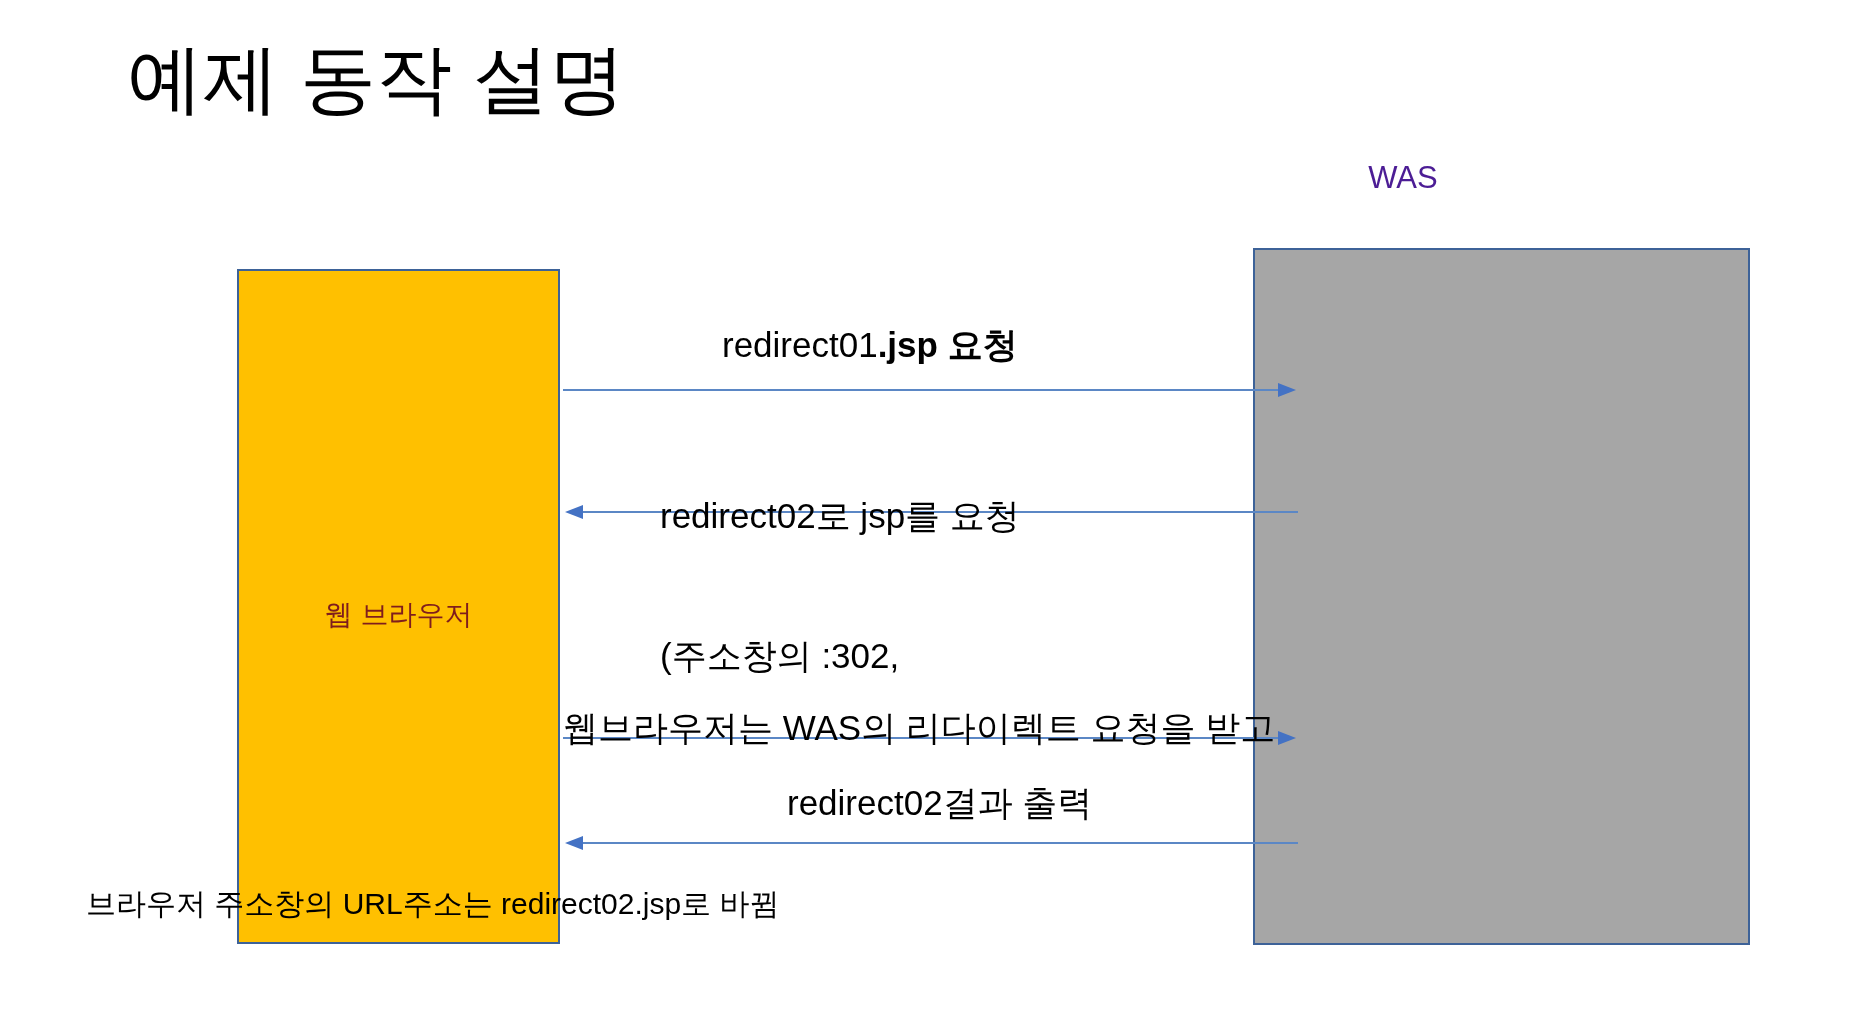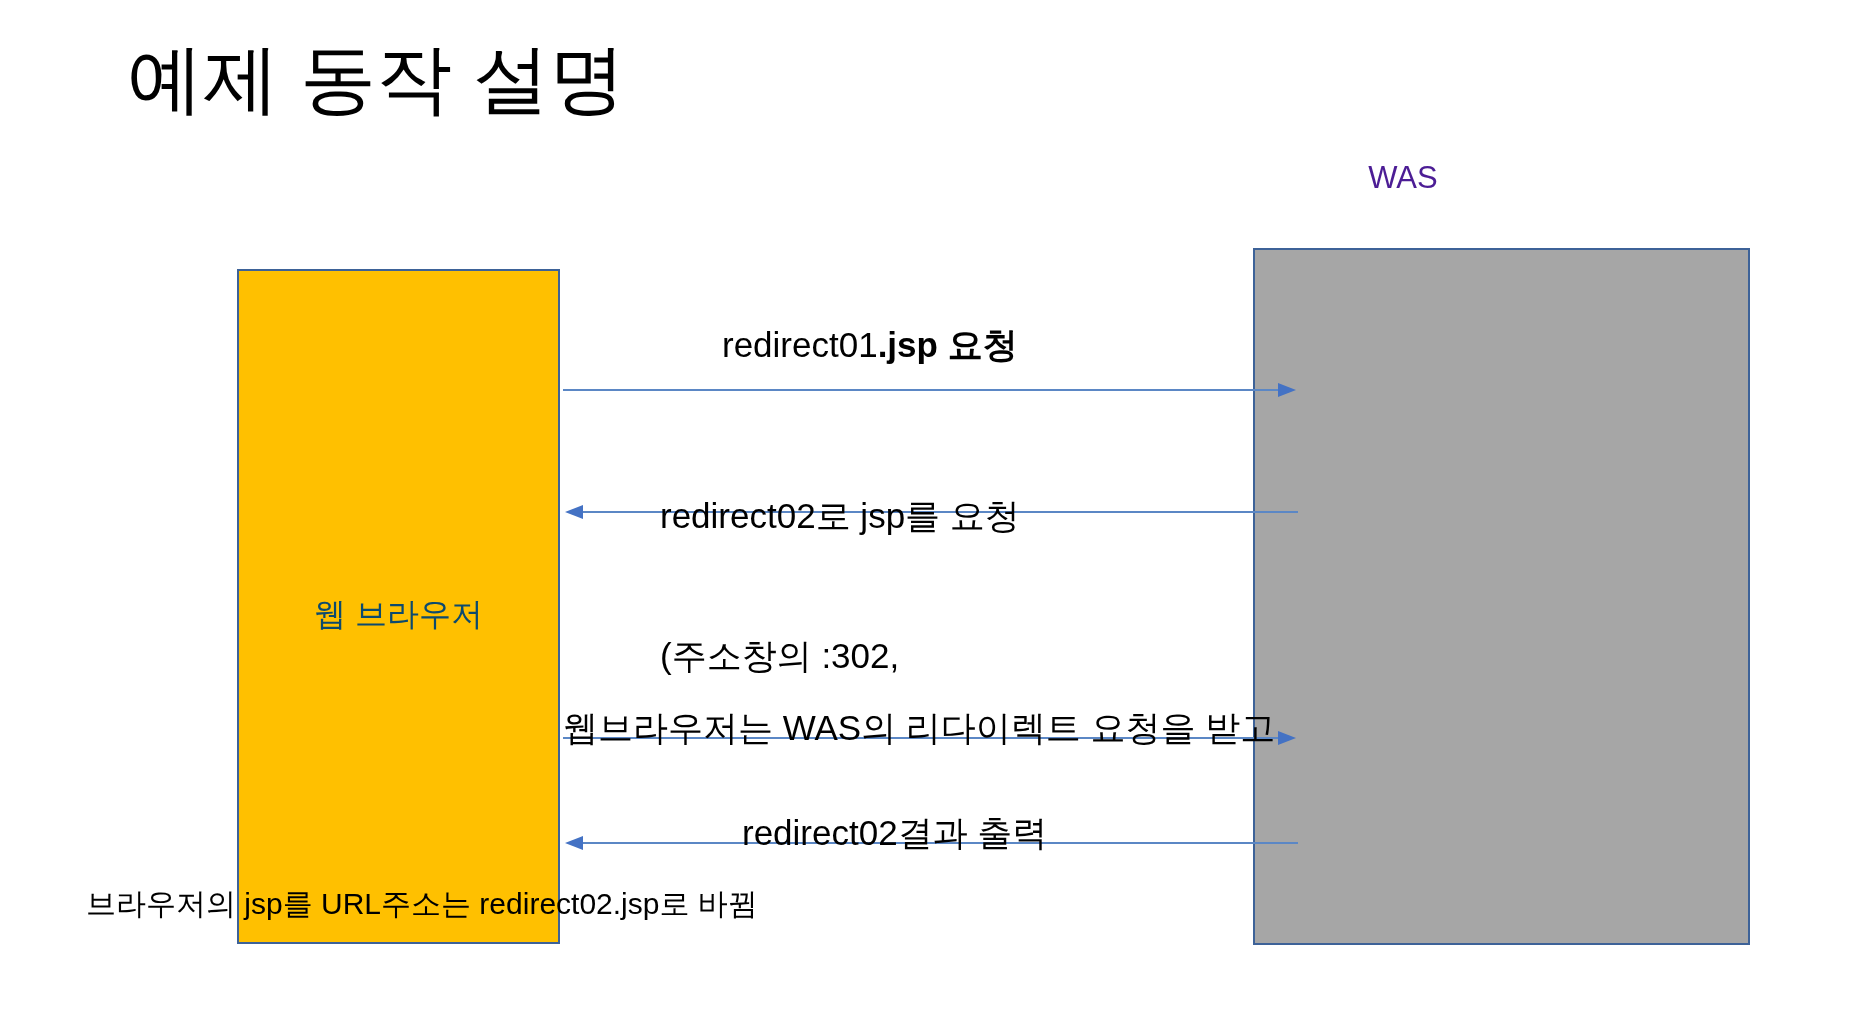--- a/index.html
+++ b/index.html
@@ -64,22 +64,22 @@
     width: 323px;
     height: 675px;
     background: #ffc000;
     border: 2px solid #3d6298;
     box-sizing: border-box;
     display: flex;
     align-items: center;
     justify-content: center;
   }
   #browser-box-label {
-    color: #0c4a6e;
-    font-size: 32px;
+    color: #7f1d1d;
+    font-size: 28px;
     white-space: nowrap;
     margin-top: 16px;
   }
 
   
   .arrow-svg {
     position: absolute;
     overflow: visible;
   }
   .arrow-line {
@@ -107,23 +107,22 @@
   }
   #label-redirect {
     left: 660px;
     top: 400px;
   }
   #label-rereq {
     left: 563px;
     top: 612px;
   }
   #label-result {
-    left: 742px;
+    left: 787px;
     top: 780px;
-    margin-top: 30px;
   }
 
   
   #bottom-caption {
     position: absolute;
     left: 86px;
     top: 884px;
     font-size: 30px;
     color: #000000;
     white-space: nowrap;
@@ -173,15 +172,15 @@
     <div>redirect02로 jsp를 요청</div>
     <div>(주소창의 :302,</div>
   </div>
 
   <div id="label-rereq" class="flow-label">
     <div>웹브라우저는 WAS의 리다이렉트 요청을 받고</div>
   </div>
 
   <div id="label-result" class="flow-label">redirect02결과 출력</div>
 
-  <div id="bottom-caption">브라우저의 jsp를 URL주소는 redirect02.jsp로 바뀜</div>
+  <div id="bottom-caption">브라우저 주소창의 URL주소는 redirect02.jsp로 바뀜</div>
 
 </div>
 
 </body></html>

